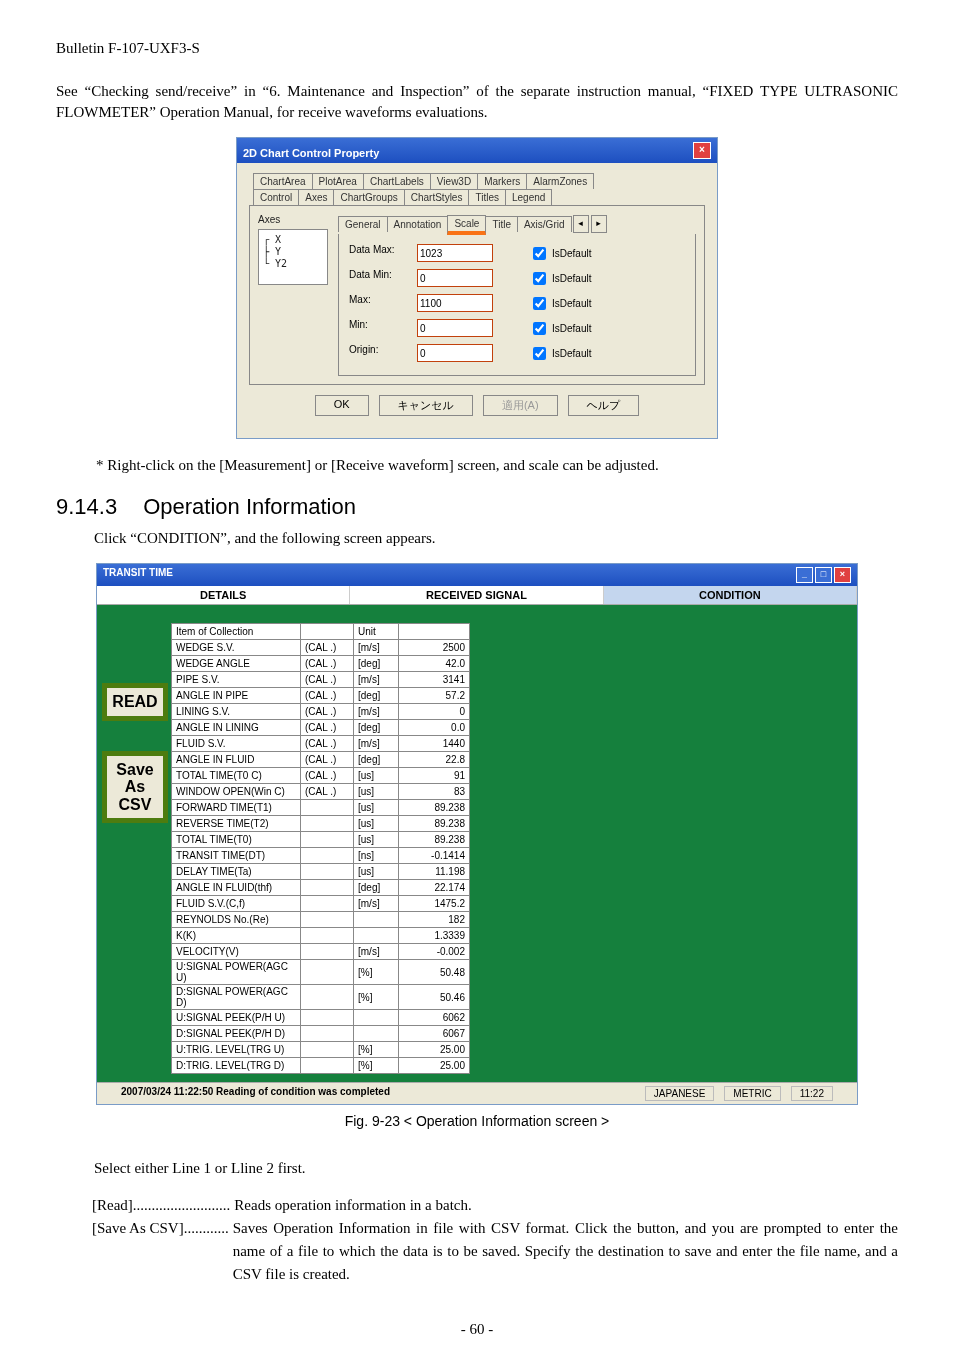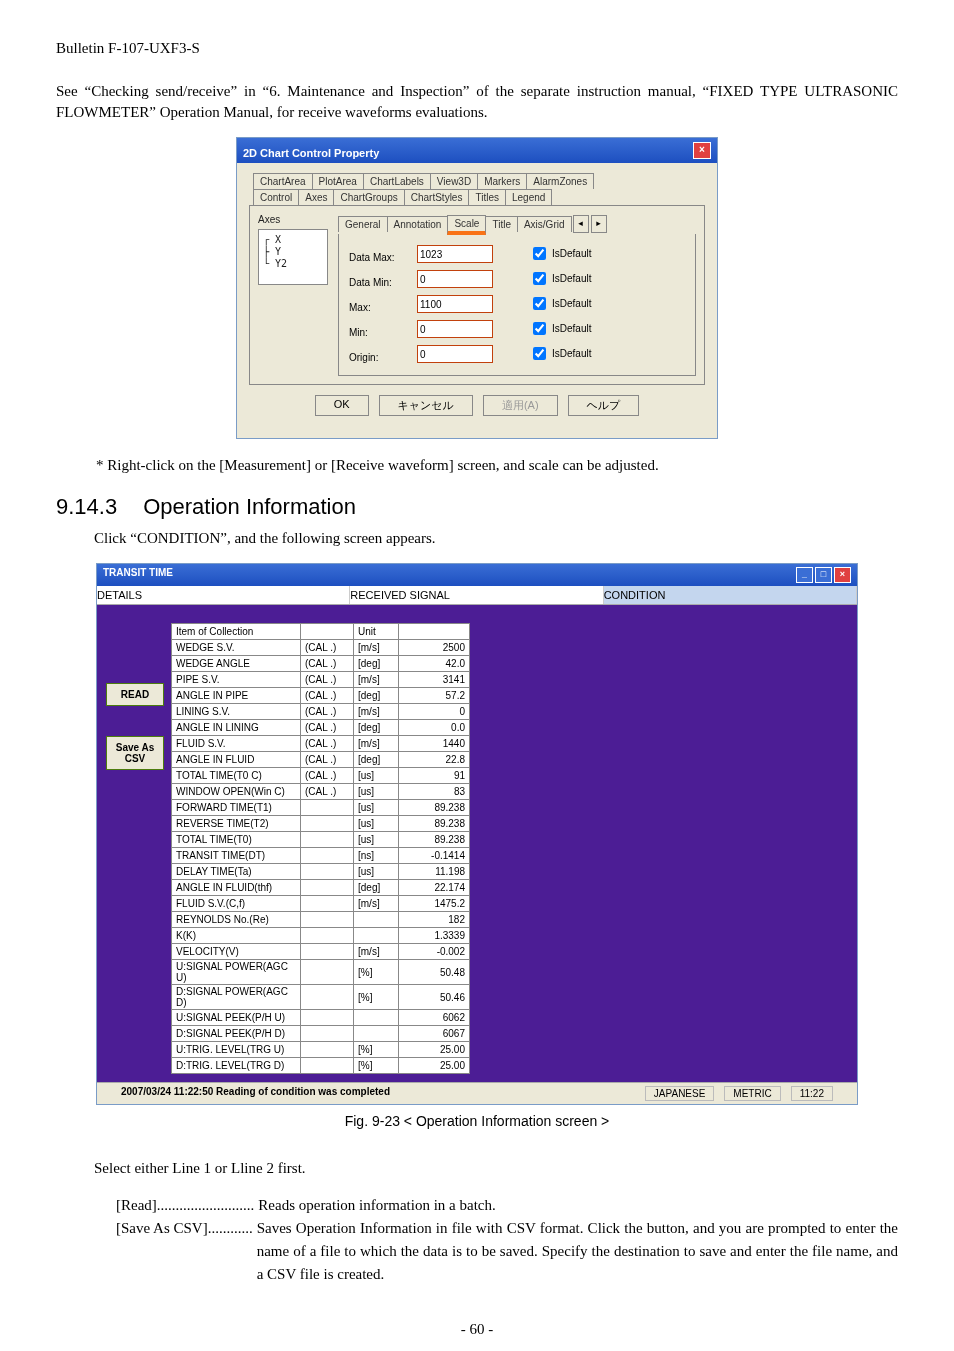--- a/index.html
+++ b/index.html
@@ -98,21 +98,21 @@
   }
   .inner-tabrow { display:flex; align-items:center;}
   .inner-tabrow .tab { font-size:10px;}
   .inner-tabrow .tab.active { background:#ece9d8; font-weight:normal; border-bottom:4px solid #f97316; position:relative; top:1px;}
   .inner-tabrow .nav { border:1px solid #888; width:14px;height:16px; text-align:center; line-height:14px; font-size:9px; margin-left:2px;}
   .fields {
     border:1px solid #888;
     border-top:none;
     padding:10px 10px 6px 10px;
   }
-  .frow { display:flex; align-items:flex-end; margin-bottom:6px; gap:6px;}
+  .frow { display:flex; align-items:flex-start; margin-bottom:6px; gap:6px;}
   .frow label { width:62px; font-size:10px;}
   .frow input[type=text] { width:70px; height:16px; border:1px solid #c2410c; font-size:10px; padding:0 2px;}
   .frow .chk { margin-left:30px; display:flex; align-items:center; gap:3px; font-size:10px;}
   .btnrow { display:flex; justify-content:center; gap:10px; padding:10px 0 12px 0;}
   .btn { border:1px solid #888; background:#ece9d8; padding:2px 18px; font-size:11px;}
   .btn.disabled { color:#999;}
   .note {
     margin: 8px 0 20px 40px;
   }
   h2.sec {
@@ -124,43 +124,43 @@
   h2.sec .num { margin-right: 26px;}
   .clickline { margin: 2px 0 16px 38px;}
   .transit-wrap {
     display:flex;
     justify-content:center;
     margin-bottom:8px;
   }
   .transit {
     width: 760px;
     border:1px solid #7a9cc7;
-    background:#4c1d95;
+    background:#15803d;
     font-family: Tahoma, sans-serif;
     font-size:10px;
   }
   .transit .tbar {
     background: linear-gradient(#3a6ed5,#1d4fc0);
     color:#fff;
     font-weight:bold;
     padding:3px 6px;
     display:flex;
     justify-content:space-between;
   }
   .transit .tbar .icons { display:flex; gap:2px;}
   .transit .tbar .ibtn { width:15px;height:14px;background:#3a6ed5;border:1px solid #fff;color:#fff;text-align:center;line-height:12px;font-size:9px;}
   .transit .tbar .ibtn.cl{background:#e04040;}
   .thead {
     display:flex;
     border-bottom:1px solid #aaa;
   }
   .thead .col {
     flex:1;
-    text-align:left;
-    font-weight:normal;
+    text-align:center;
+    font-weight:bold;
     background:#fff;
     color:#000;
     padding:3px 0;
     border-right:1px solid #ccc;
     font-size:11px;
   }
   .thead .col.active { background:#c4d6ee;}
   .tbody {
     display:flex;
     padding:18px 8px 8px 8px;
@@ -169,27 +169,27 @@
   }
   .leftbtns {
     width:60px;
     display:flex;
     flex-direction:column;
     gap:30px;
     padding-top:60px;
     align-items:center;
   }
   .leftbtns .lbtn {
-    border:1px solid #4d7c0f;
+    border:5px solid #4d7c0f;
     background:#ece9d8;
     width:56px;
     text-align:center;
     padding:5px 0;
     font-weight:bold;
-    font-size:10px;
+    font-size:16px;
     line-height:1.1;
   }
   .datagrid {
     margin-left:6px;
   }
   .datagrid table {
     border-collapse:collapse;
     font-size:10px;
   }
   .datagrid td {
@@ -214,21 +214,21 @@
   .statusbar .right { display:flex; gap:10px;margin-left:32px;}
   .statusbar .cell { border:1px solid #bbb; padding:1px 8px; background:#ece9d8;}
   .figcap {
     text-align:center;
     font-family: Arial, sans-serif;
     font-size:14px;
     margin:6px 0 28px 0;
   }
   .para { margin: 0 0 14px 38px; text-align:justify; line-height:1.5;}
   .desc {
-    margin-left:60px;
+    margin-left:36px;
     line-height:1.55;
   }
   .desc .row { display:flex;}
   .desc .label { white-space:nowrap;}
   .desc .dots { flex:0 0 auto;}
   .desc .body { flex:1; text-align:justify; padding-left:4px;}
   .pagenum { text-align:center; margin-top:34px;}
 </style>
 </head>
 <body>

